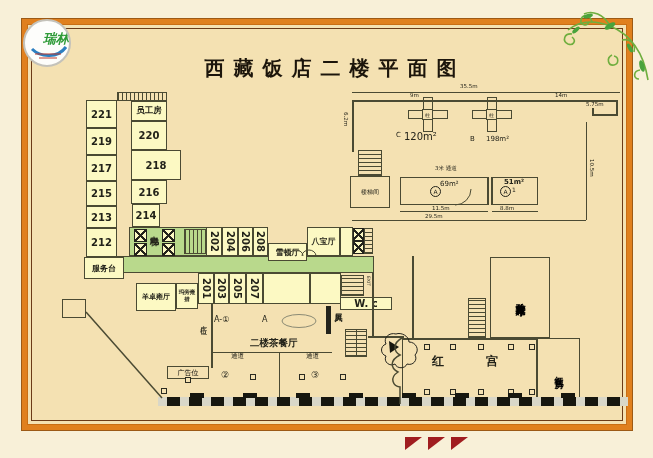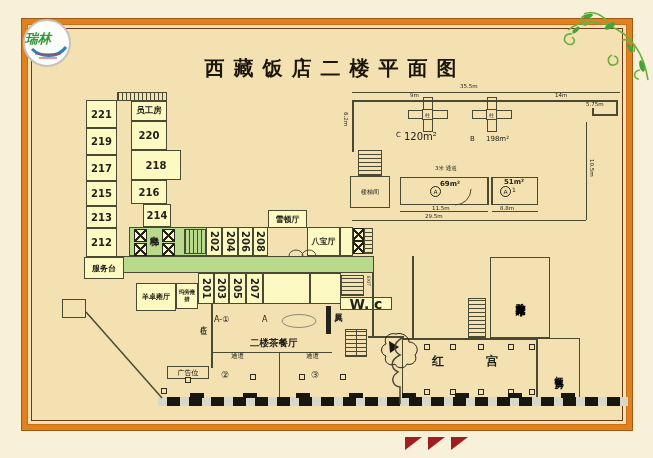--- a/index.html
+++ b/index.html
@@ -19,21 +19,21 @@
   .elev{position:absolute;box-sizing:border-box;border:1.5px solid #23231c;background-color:#fcf9c3;background-image:linear-gradient(45deg,transparent 44%,#23231c 44% 56%,transparent 56%),linear-gradient(135deg,transparent 44%,#23231c 44% 56%,transparent 56%)}
   .pillar{position:absolute;width:6px;height:6px;border:1px solid #2b2b20;background:#f4e1b2;box-sizing:border-box}
   .box{position:absolute;box-sizing:border-box;border:1px solid #4a4a33}
   .cA{position:absolute;border:1px solid #23231a;border-radius:50%;width:9px;height:9px;font-size:6px;display:flex;align-items:center;justify-content:center;color:#23231a}
   .flag{position:absolute;width:0;height:0;border-top:13px solid #a01d20;border-right:17px solid transparent}
   #title{position:absolute;left:175px;top:55px;width:320px;text-align:center;font:bold 20px "Liberation Serif",serif;letter-spacing:9px;color:#1c150b}
   #fairtitle{position:absolute;left:86px;top:32px;font:bold 10.5px "Liberation Serif",serif;color:#7c2710;border-bottom:1.5px solid #7c2710;padding-bottom:1px}
   #address{position:absolute;left:30px;top:436px;font:italic bold 12px "Liberation Serif",serif;color:#33230f}
   #slogan{position:absolute;left:470px;top:433px;font:bold 14.5px "Liberation Serif",serif;color:#241b10;letter-spacing:1px}
   #logo{position:absolute;left:23px;top:19px;width:48px;height:48px;border-radius:50%;background:#fdfdfb;border:2px solid #c4c2ba;box-sizing:border-box;z-index:5;overflow:hidden}
-  #logo .name{position:absolute;left:0;top:9px;width:100%;text-align:left;font:bold italic 13px "DejaVu Sans",sans-serif;color:#2f9b38}
+  #logo .name{position:absolute;left:0;top:9px;width:100%;text-align:right;font:bold italic 13px "DejaVu Sans",sans-serif;color:#2f9b38}
   #inset{position:absolute;left:340px;top:84px;width:300px;height:152px;font-size:6px;color:#23231a}
   #inset .lbl{font-size:5.5px}
   svg{display:block}
 </style>
 </head>
 <body>
 
 <div id="canvas">
   <div id="frame"></div>
   <div id="innerline"></div>
@@ -76,42 +76,42 @@
   <div class="room" style="left:86px;top:128px;width:31px;height:27px">219</div>
   <div class="room" style="left:86px;top:155px;width:31px;height:26px">217</div>
   <div class="room" style="left:86px;top:181px;width:31px;height:25px">215</div>
   <div class="room" style="left:86px;top:206px;width:31px;height:22px">213</div>
   <div class="room" style="left:86px;top:228px;width:31px;height:29px">212</div>
   <div class="room" style="left:84px;top:257px;width:40px;height:22px;font-size:8px">服务台</div>
   <div class="room" style="left:131px;top:101px;width:36px;height:20px;font-size:8.5px">员工房</div>
   <div class="room" style="left:131px;top:121px;width:36px;height:29px">220</div>
   <div class="room" style="left:131px;top:150px;width:50px;height:30px">218</div>
   <div class="room" style="left:131px;top:180px;width:36px;height:24px">216</div>
-  <div class="room" style="left:143px;top:204px;width:28px;height:23px">214</div>
+  <div class="room" style="left:132px;top:204px;width:28px;height:23px">214</div>
 
   <div class="elev" style="left:134px;top:229px;width:13px;height:13px"></div>
   <div class="elev" style="left:134px;top:243px;width:13px;height:13px"></div>
   <div class="lbl vtext" style="left:149px;top:229px;font-size:9px;font-weight:bold">电梯</div>
   <div class="elev" style="left:162px;top:229px;width:13px;height:13px"></div>
   <div class="elev" style="left:162px;top:243px;width:13px;height:13px"></div>
   <div class="hatchv" style="left:184px;top:229px;width:22px;height:25px"></div>
 
   <div class="room rot" style="left:206px;top:227px;width:16px;height:29px">
       <span>202</span>
     </div>
   <div class="room rot" style="left:222px;top:227px;width:16px;height:29px">
       <span>204</span>
     </div>
   <div class="room rot" style="left:238px;top:227px;width:15px;height:29px">
       <span>206</span>
     </div>
   <div class="room rot" style="left:253px;top:227px;width:15px;height:29px">
       <span>208</span>
     </div>
-  <div class="room" style="left:268px;top:210px;width:39px;height:18px;font-size:8px">雪顿厅</div>
+  <div class="room" style="left:268px;top:243px;width:39px;height:18px;font-size:8px">雪顿厅</div>
   <div class="room" style="left:307px;top:227px;width:33px;height:29px;font-size:8px">八宝厅</div>
   <div class="room" style="left:340px;top:227px;width:13px;height:29px"></div>
   <div class="elev" style="left:353px;top:228px;width:11px;height:13px"></div>
   <div class="elev" style="left:353px;top:241px;width:11px;height:13px"></div>
   <div class="hatchh" style="left:364px;top:228px;width:9px;height:26px"></div>
 
   <div class="room rot" style="left:198px;top:273px;width:16px;height:31px">
       <span>201</span>
     </div>
   <div class="room rot" style="left:214px;top:273px;width:15px;height:31px">
@@ -120,21 +120,21 @@
   <div class="room rot" style="left:229px;top:273px;width:17px;height:31px">
       <span>205</span>
     </div>
   <div class="room rot" style="left:246px;top:273px;width:17px;height:31px">
       <span>207</span>
     </div>
   <div class="room" style="left:263px;top:273px;width:47px;height:31px"></div>
   <div class="room" style="left:310px;top:273px;width:31px;height:31px"></div>
   <div class="hatchh" style="left:341px;top:275px;width:23px;height:21px"></div>
   <div class="lbl vlat" style="left:365px;top:276px;font-size:4.5px">EXIT</div>
-  <div class="room" style="left:340px;top:297px;width:52px;height:13px;font-size:14px">W. c</div>
+  <div class="room" style="left:340px;top:297px;width:52px;height:13px;font-size:10px">W. c</div>
 
   <div class="room" style="left:136px;top:283px;width:40px;height:28px;font-size:7px">羊卓雍厅</div>
   <div class="room" style="left:176px;top:283px;width:22px;height:26px;font-size:5.5px;white-space:normal">玛旁雍措</div>
   <div class="box" style="left:62px;top:299px;width:24px;height:19px;background:#f4e1b2"></div>
 
   <div class="wall" style="left:211px;top:304px;width:2px;height:64px"></div>
   <div class="lbl vtext" style="left:199px;top:320px;font-size:7px">广告位</div>
   <div class="box" style="left:167px;top:366px;width:42px;height:13px;display:flex;align-items:center;justify-content:center;font-size:7px">广告位</div>
   <div class="lbl" style="left:214px;top:316px;font-size:8px">A-①</div>
   <div class="lbl" style="left:262px;top:316px;font-size:8px">A</div>
@@ -208,21 +208,21 @@
     <div class="box" style="left:146px;top:25px;width:11px;height:11px;background:#f4e1b2;display:flex;align-items:center;justify-content:center;font-size:5px">柱</div>
     <div class="lbl" style="left:56px;top:48px;font-size:7px">C</div>
     <div class="lbl" style="left:64px;top:48px;font-size:10px">120m²</div>
     <div class="lbl" style="left:130px;top:52px;font-size:7px">B</div>
     <div class="lbl" style="left:146px;top:52px;font-size:7px">198m²</div>
     <div class="lbl" style="left:95px;top:82px">3米 通道</div>
     <div class="hatchh" style="left:18px;top:66px;width:24px;height:26px"></div>
     <div class="box" style="left:10px;top:92px;width:40px;height:32px;display:flex;align-items:center;justify-content:center">楼梯间</div>
     <div class="box" style="left:60px;top:93px;width:88px;height:28px;border-width:1.5px"></div>
     <div class="cA" style="left:90px;top:102px">A</div>
-    <div class="lbl" style="left:100px;top:97px;font-size:7px;font-weight:bold">69m²</div>
+    <div class="lbl" style="left:100px;top:97px;font-size:7px;font-weight:normal">69m²</div>
     <div class="wall" style="left:148px;top:93px;width:1px;height:28px"></div>
     <div class="wall" style="left:151px;top:93px;width:1px;height:28px"></div>
     <div class="box" style="left:152px;top:93px;width:46px;height:28px;border-width:1.5px"></div>
     <div class="cA" style="left:160px;top:102px">A</div>
     <div class="lbl" style="left:172px;top:103px;font-size:6px">1</div>
     <div class="lbl" style="left:164px;top:95px;font-size:7px;font-weight:bold">51m²</div>
     <div class="lbl" style="left:92px;top:122px">11.5m</div>
     <div class="wall" style="left:60px;top:127px;width:88px;height:1px"></div>
     <div class="lbl" style="left:160px;top:122px">8.8m</div>
     <div class="wall" style="left:152px;top:127px;width:46px;height:1px"></div>

